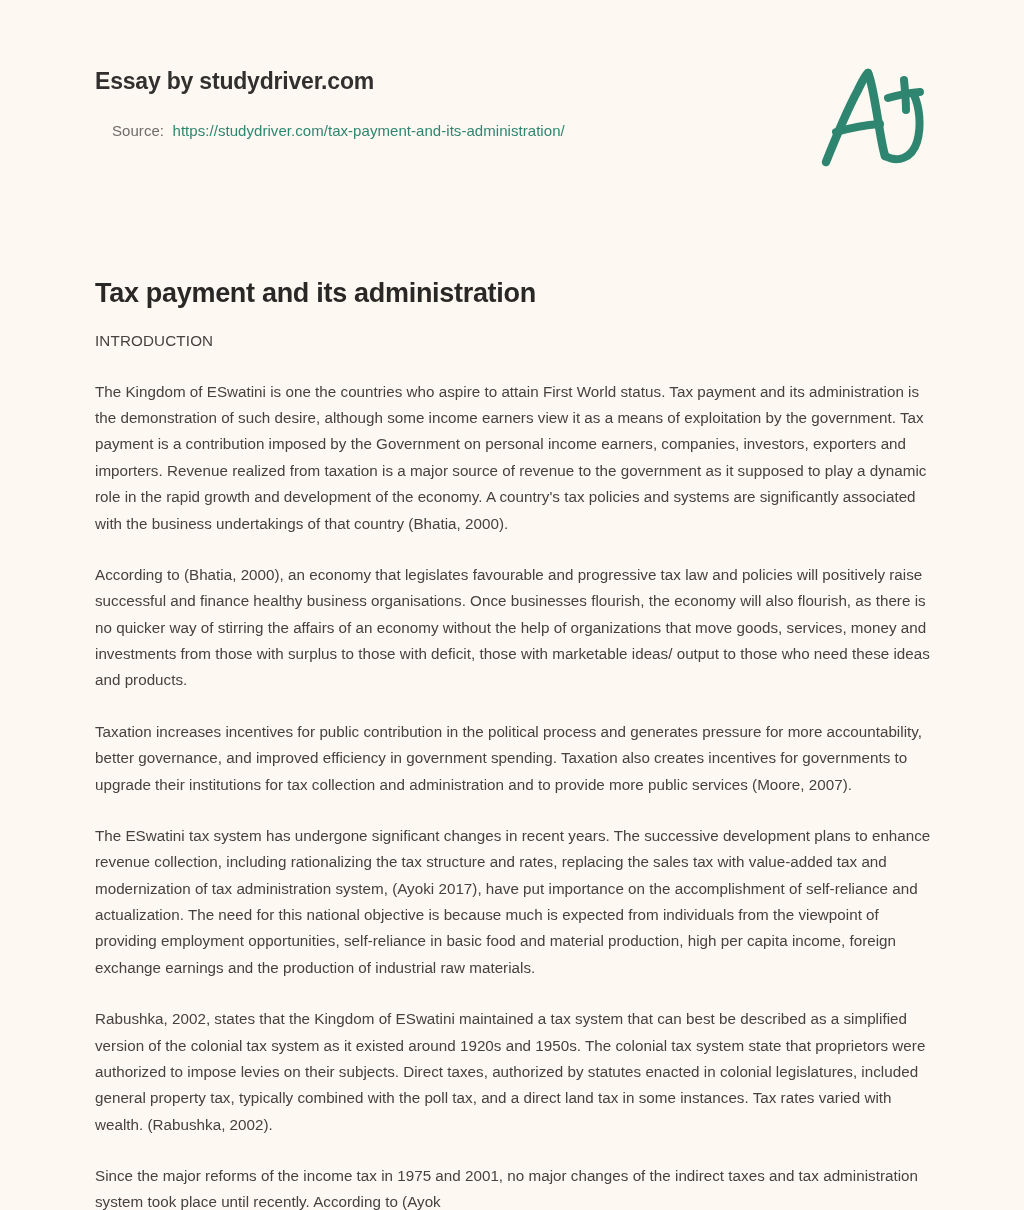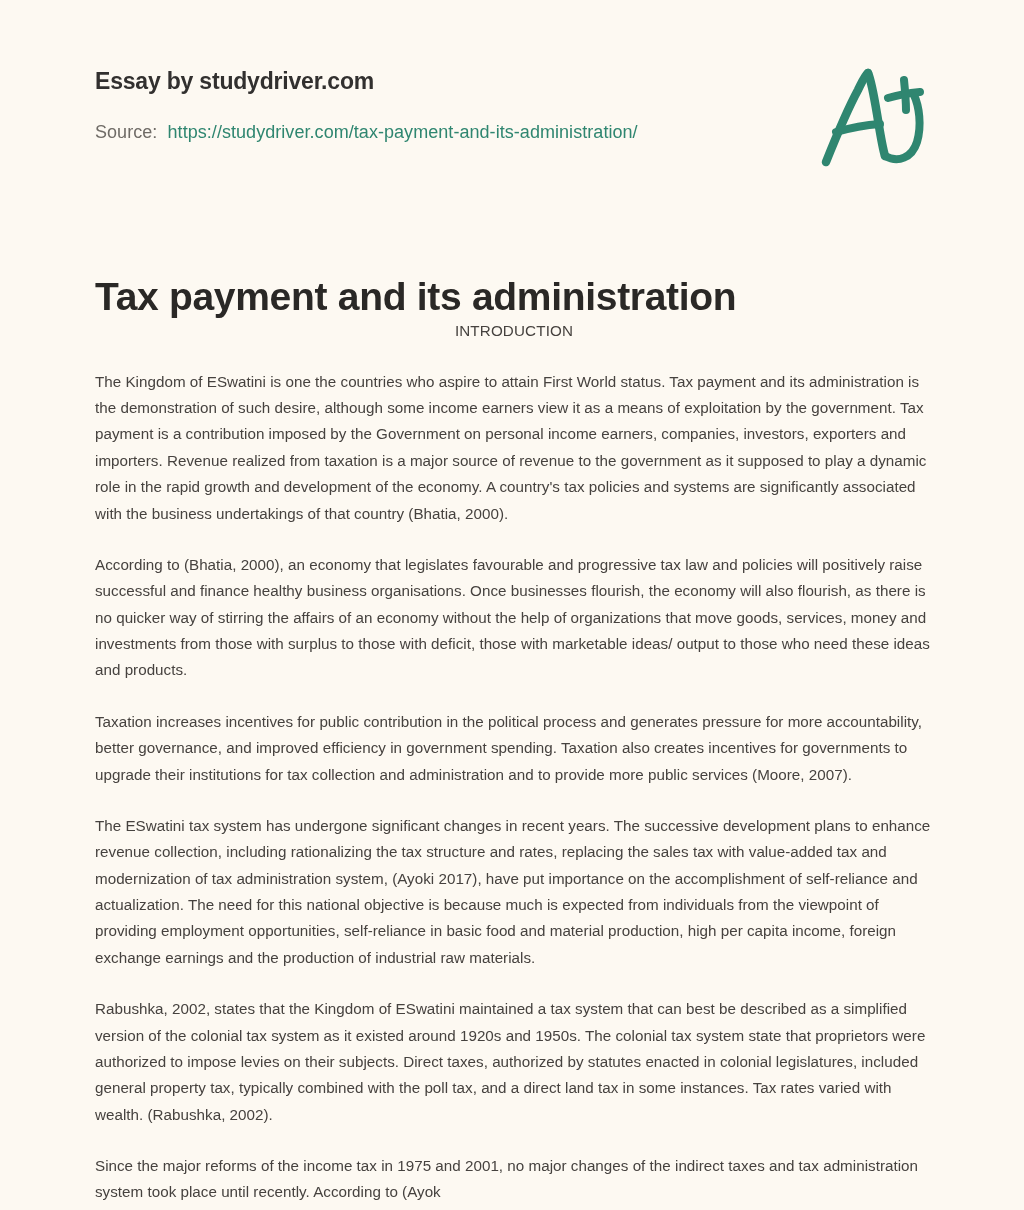--- a/index.html
+++ b/index.html
@@ -39,23 +39,23 @@
     top: 68px;
     font-size: 23px;
     font-weight: bold;
     color: #32302f;
     letter-spacing: -0.2px;
     white-space: nowrap;
   }
 
   .source-line {
     position: absolute;
-    left: 95px;
+    left: 112px;
     top: 122px;
-    font-size: 18px;
+    font-size: 15px;
     color: #6f6b66;
     white-space: nowrap;
     letter-spacing: 0.05px;
   }
 
   .source-label {
     color: #6f6b66;
   }
 
   .source-url {
@@ -74,44 +74,43 @@
   .logo svg {
     display: block;
     width: 130px;
     height: 112px;
   }
 
   
   .doc-title {
     position: absolute;
     left: 95px;
-    top: 248px;
+    top: 260px;
     width: 860px;
-    font-size: 39px;
+    font-size: 27px;
     font-weight: bold;
     color: #2a2826;
     letter-spacing: -0.3px;
     line-height: 1.18;
   }
 
   
   .content {
     position: absolute;
     left: 95px;
     top: 312px;
     width: 838px;
   }
 
   .content .sec-heading {
     font-size: 15.2px;
     color: #46423f;
     line-height: 1.62;
-    margin: 7px 0 25px 0;
+    margin: 17px 0 25px 0;
     letter-spacing: 0.15px;
-    text-align: center;
   }
 
   .content p.para {
     font-size: 15.2px;
     color: #46423f;
     line-height: 1.735;
     margin: 12px 0 25px 0;
     text-align: left;
     letter-spacing: 0.02px;
   }

